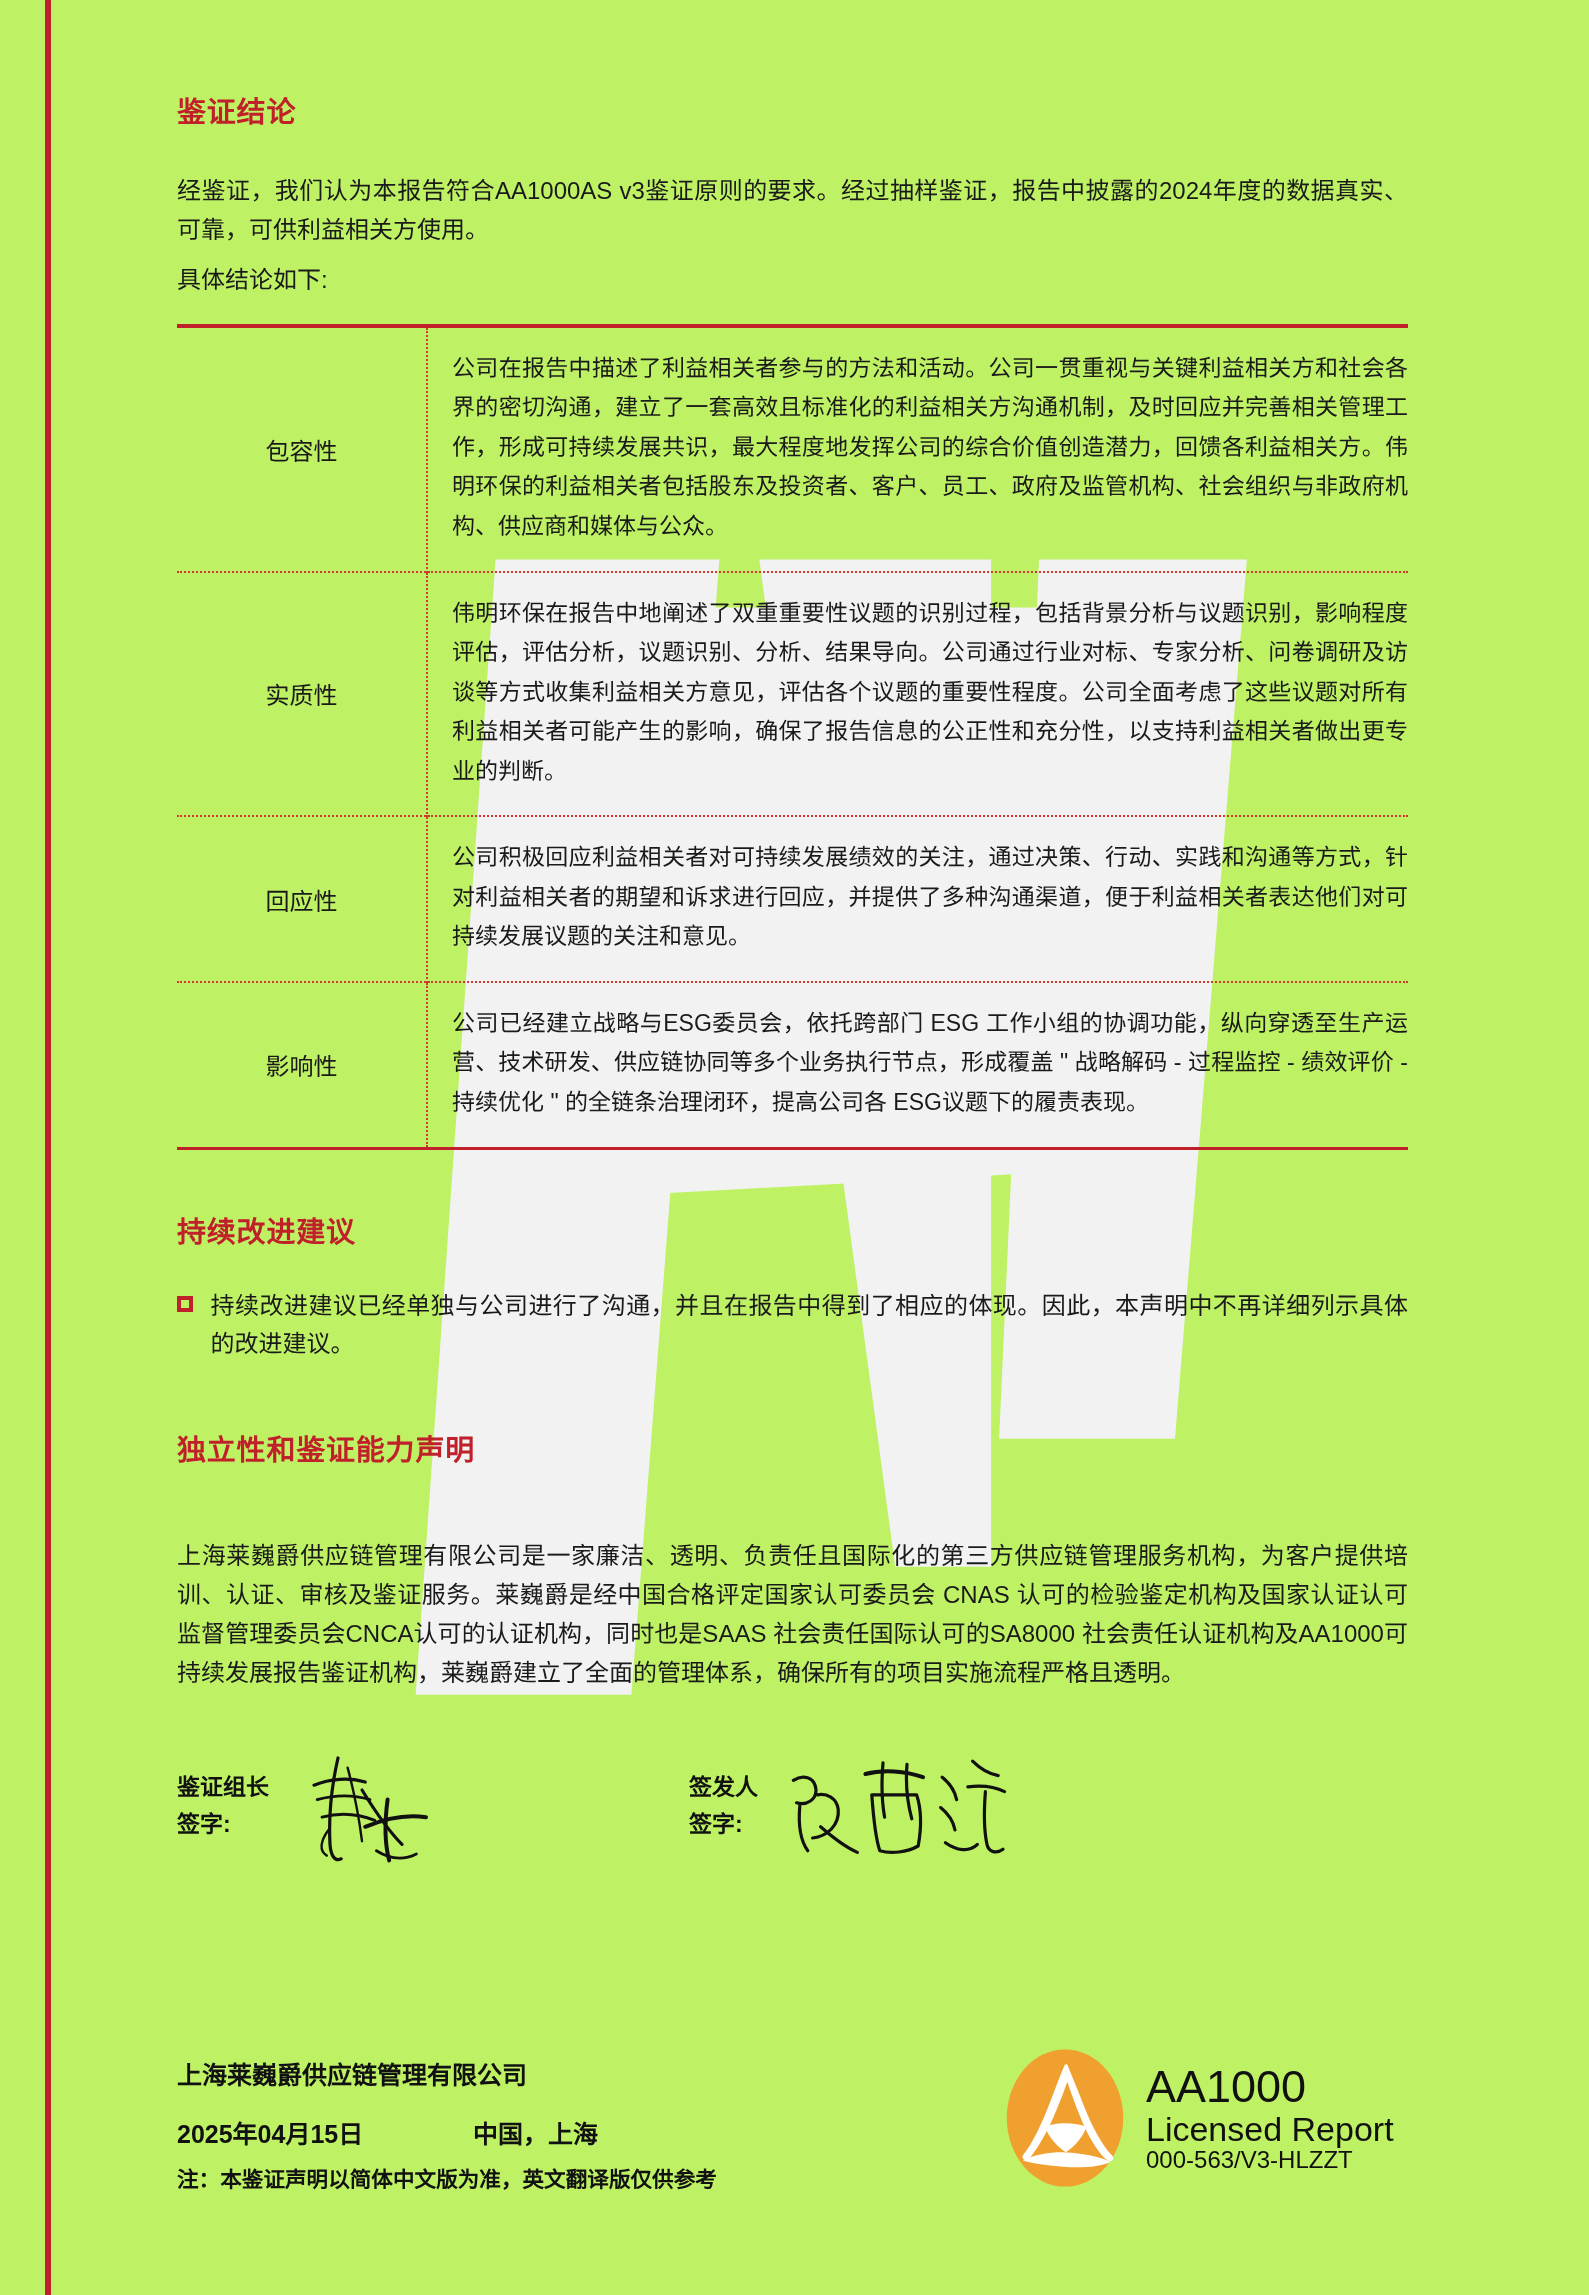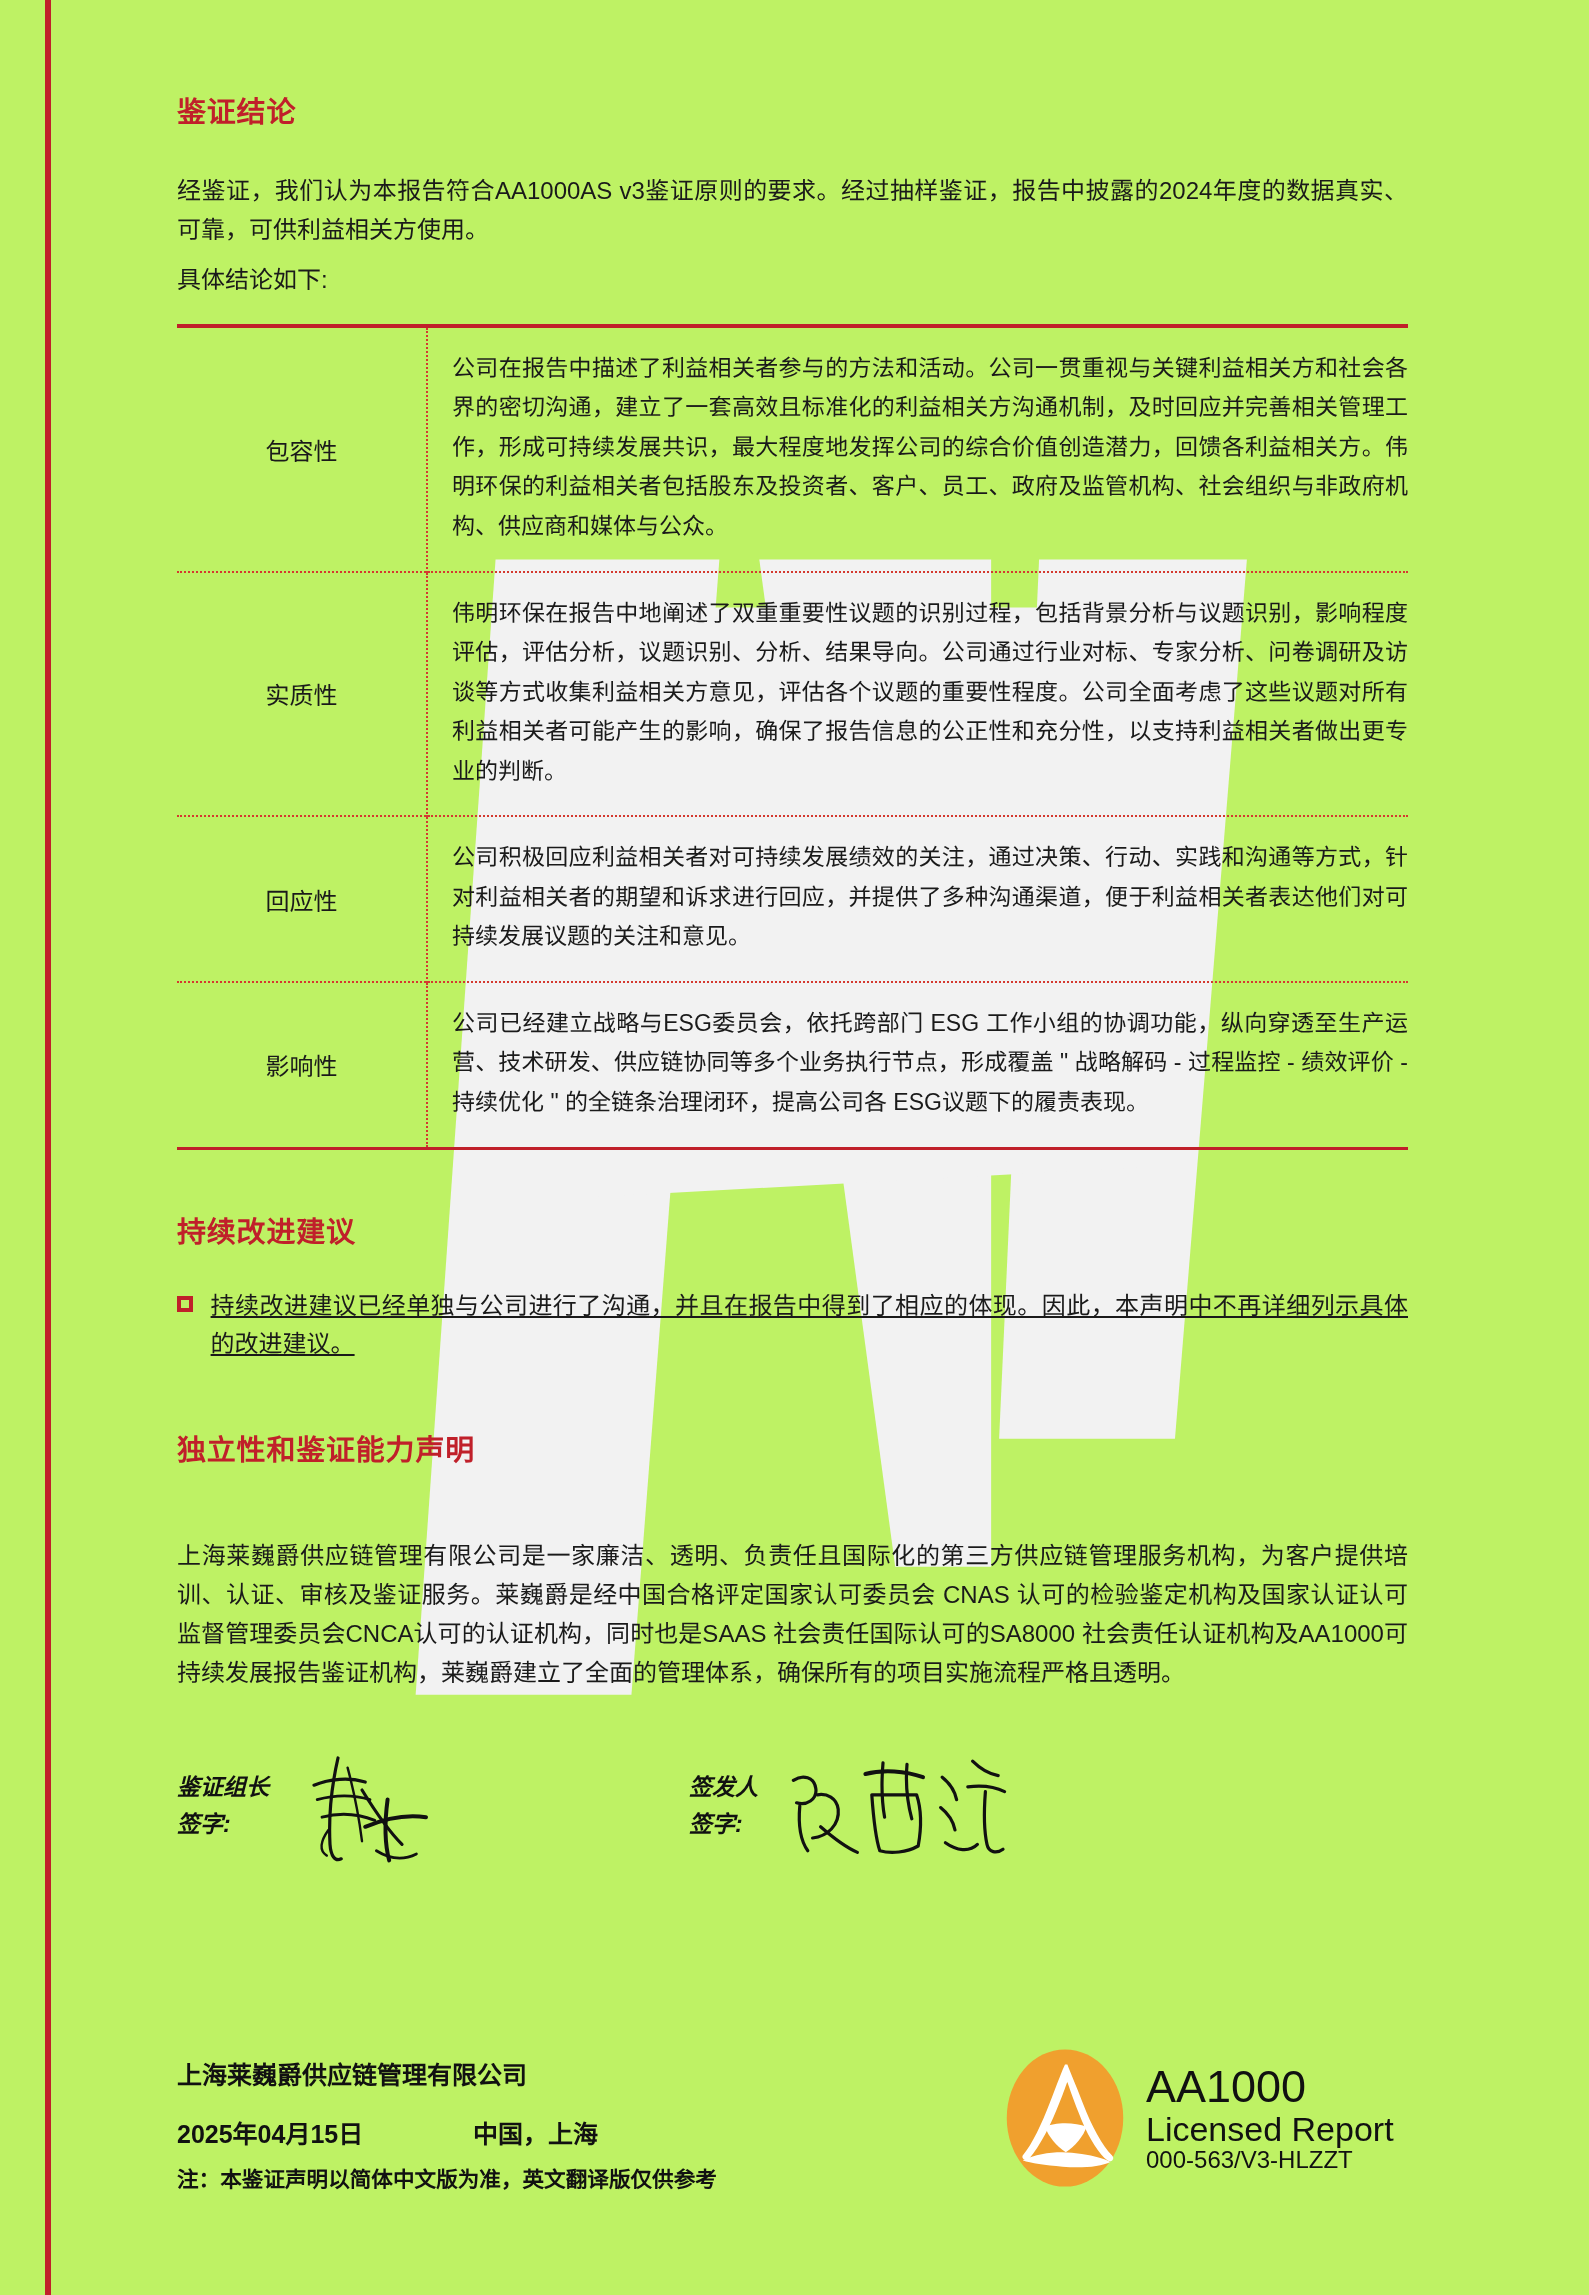--- a/index.html
+++ b/index.html
@@ -109,37 +109,35 @@
     height: 16px;
     border: 4px solid #c0202a;
     box-sizing: border-box;
     margin-top: 9.6px;
   }
   .bullet-text {
     font-size: 24px;
     line-height: 1.62;
     color: #1a1a1a;
     text-align: justify;
-    text-decoration: underline;
   }
 
   
   .sig-wrap {
     display: flex;
     gap: 0;
     align-items: flex-start;
   }
   .sig-group { display: flex; align-items: flex-start; }
   .sig-labels {
     font-size: 23px;
     font-weight: bold;
     line-height: 1.62;
     color: #111;
     white-space: nowrap;
-    font-style: italic;
   }
   .sig-ink { margin-left: 12.8px; margin-top: -19px; }
 
   
   .footer {
     position: absolute;
     left: 177px;
     top: 2047px;
     width: 1231px;
     display: flex;

